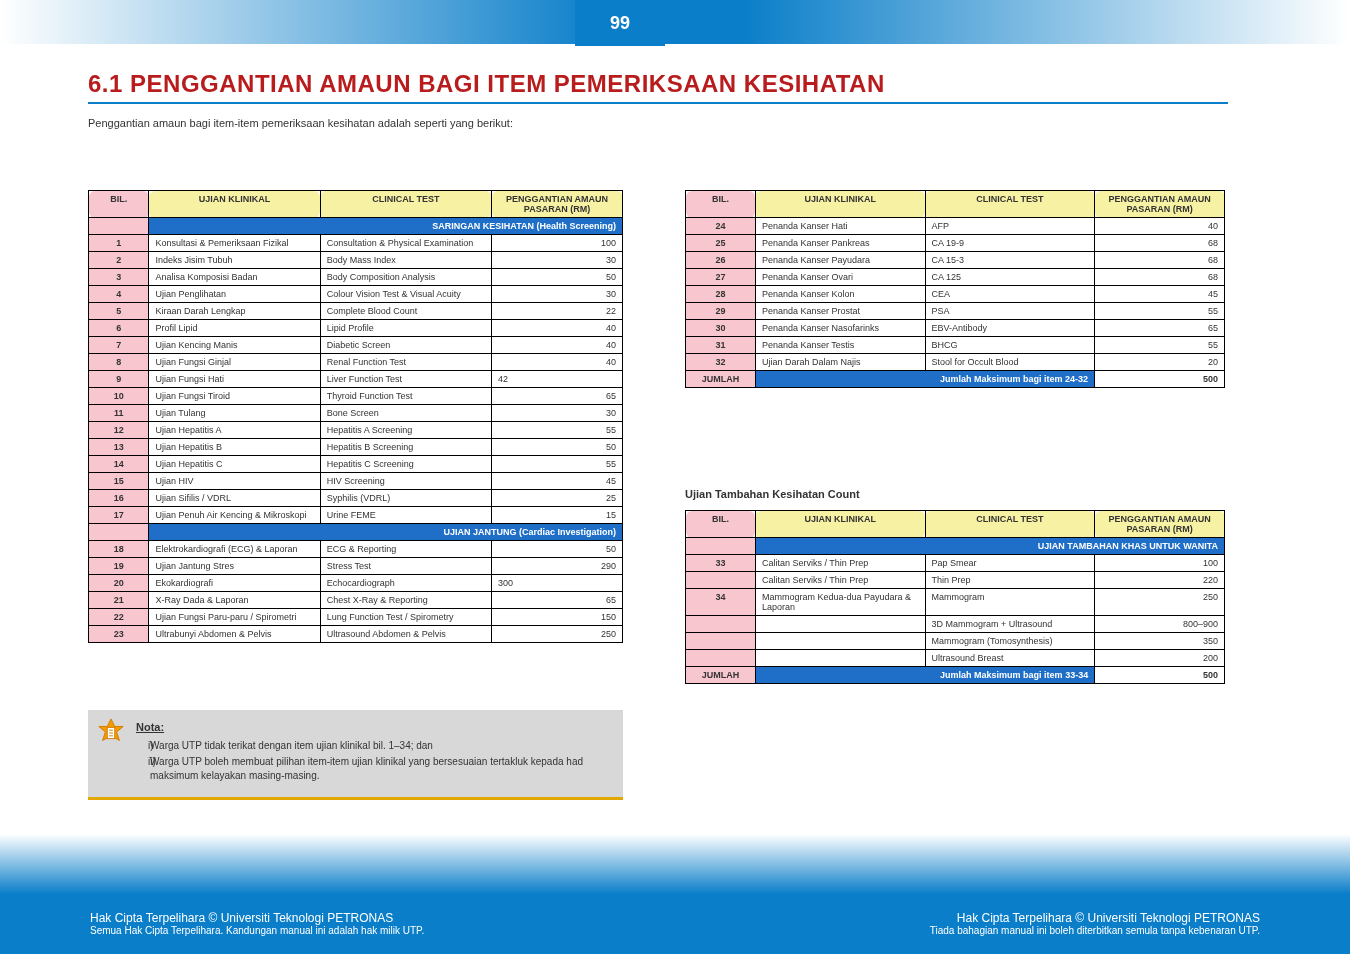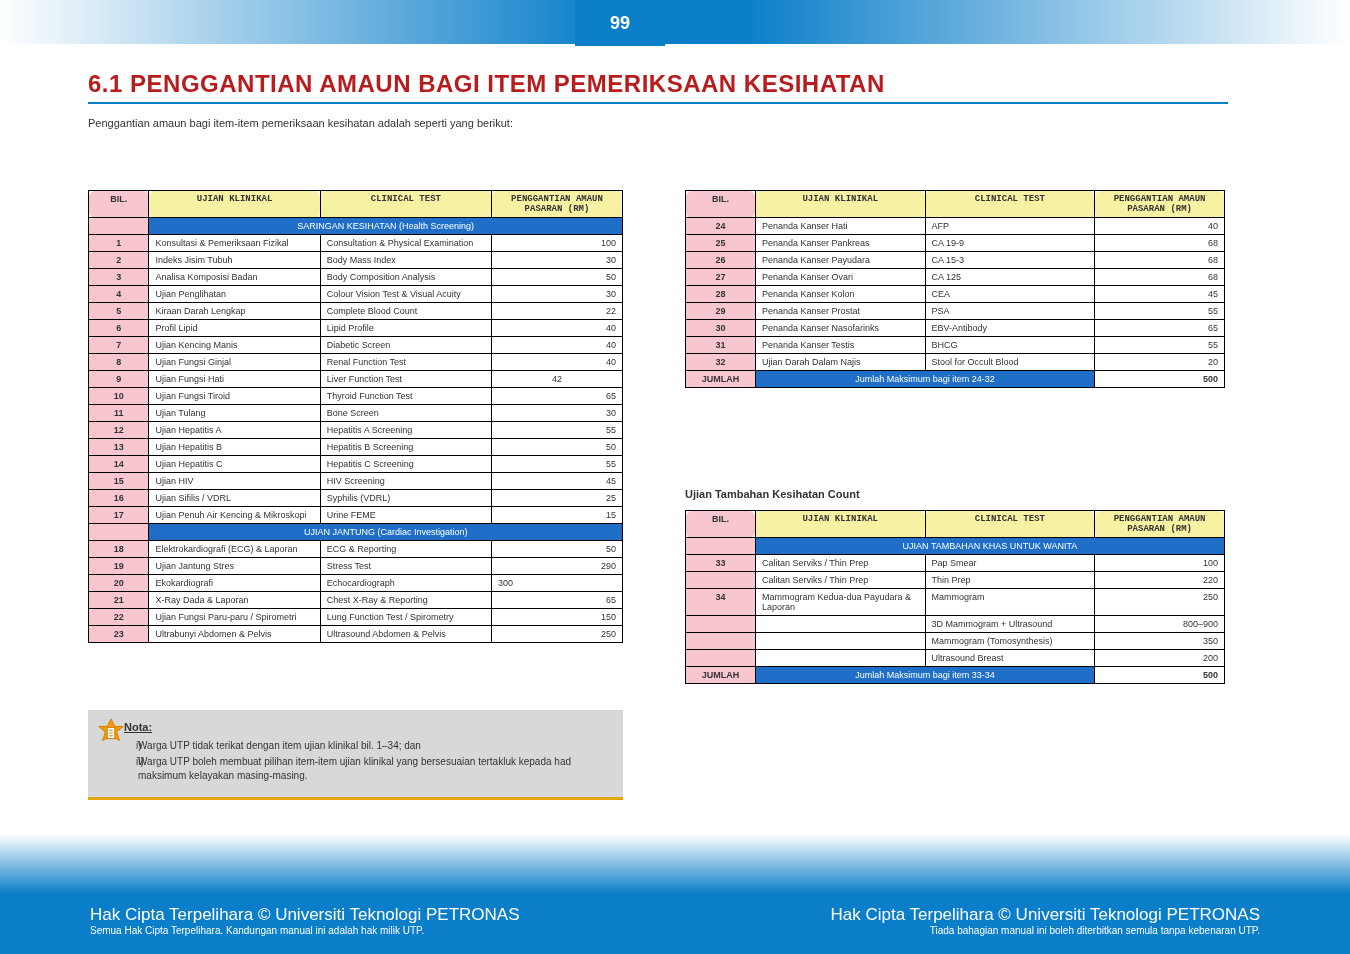--- a/index.html
+++ b/index.html
@@ -70,59 +70,59 @@
     font-size:9px;
   }
   .tbl td,.tbl th{
     border:1px solid #000;
     padding:3px 6px;
     vertical-align:top;
     background:#fff;
   }
   .tbl th{ font-weight:bold; text-align:center;border-radius:6px; }
   .hdr-pink{ background:#f7c6cf !important; }
-  .hdr-yellow{ background:#f7f1a4 !important;font-family:Liberation Mono, monospace; }
-  .subhdr-blue{ background:#1f6fc8 !important; color:#fff; font-weight:normal; text-align:center;}
+  .hdr-yellow{ background:#f7f1a4 !important; }
+  .subhdr-blue{ background:#1f6fc8 !important; color:#fff; font-weight:bold; text-align:right;}
 
   .t1{ top:190px; left:88px; width:535px;}
   .t2{ top:190px; left:685px; width:540px;}
   .t3{ top:510px; left:685px; width:540px;}
 
   .t1 td:nth-child(1), .t2 td:nth-child(1), .t3 td:nth-child(1){ background:#f7c6cf; font-weight:bold; text-align:center;}
 
   .t1 col.c1{width:60px;} .t1 col.c2{width:170px;} .t1 col.c3{width:170px;} .t1 col.c4{width:130px;}
   .t2 col.c1{width:70px;} .t2 col.c2{width:170px;} .t2 col.c3{width:170px;} .t2 col.c4{width:130px;}
   .t3 col.c1{width:70px;} .t3 col.c2{width:170px;} .t3 col.c3{width:170px;} .t3 col.c4{width:130px;}
 
   .note-box{
     position:absolute;
     top:710px; left:88px; width:535px;
     background:#d8d8d8;
     border-bottom:3px solid #e2a800;
-    padding:10px 12px 14px 36px;
+    padding:10px 12px 14px 48px;
     font-size:10px; line-height:1.4;
   }
   .note-icon{
     position:absolute; left:8px; top:8px;
     width:30px; height:30px;
   }
   .note-title{ font-weight:bold; text-decoration:underline; font-size:11px; display:block; margin-bottom:4px;}
   .note-bullet{ position:absolute; left:12px;}
   .note-line{position:relative; padding-left:14px; margin-top:2px;}
 
   .bottom-band{
     position:absolute;
     bottom:0; left:0; width:100%;
     height:120px;
     background:linear-gradient(to top,#0a7ec9 0%,#0a7ec9 50%,rgba(10,126,201,0) 100%);
     color:#fff;
   }
   .footer-left{position:absolute; left:90px; bottom:18px; font-size:11px;}
   .footer-right{position:absolute; right:90px; bottom:18px; font-size:11px;}
-  .footer-line1{font-size:17px;margin-top:24px;}
+  .footer-line1{font-size:12px;margin-top:24px;}
   .footer-line2{font-size:10px;}
 </style>
 </head>
 <body>
 
 <div class="top-band"></div>
 <div class="page-tab">99</div>
 
 <div class="section-title">6.1 PENGGANTIAN AMAUN BAGI ITEM PEMERIKSAAN KESIHATAN</div>
 <div class="title-rule"></div>
@@ -193,21 +193,21 @@
       <tr>
         <td>8</td>
         <td>Ujian Fungsi Ginjal</td>
         <td>Renal Function Test</td>
         <td style="text-align: right;">40</td>
       </tr>
       <tr>
         <td>9</td>
         <td>Ujian Fungsi Hati</td>
         <td>Liver Function Test</td>
-        <td style="text-align: center;">42</td>
+        <td style="text-align: left;">42</td>
       </tr>
       <tr>
         <td>10</td>
         <td>Ujian Fungsi Tiroid</td>
         <td>Thyroid Function Test</td>
         <td style="text-align: right;">65</td>
       </tr>
       <tr>
         <td>11</td>
         <td>Ujian Tulang</td>

